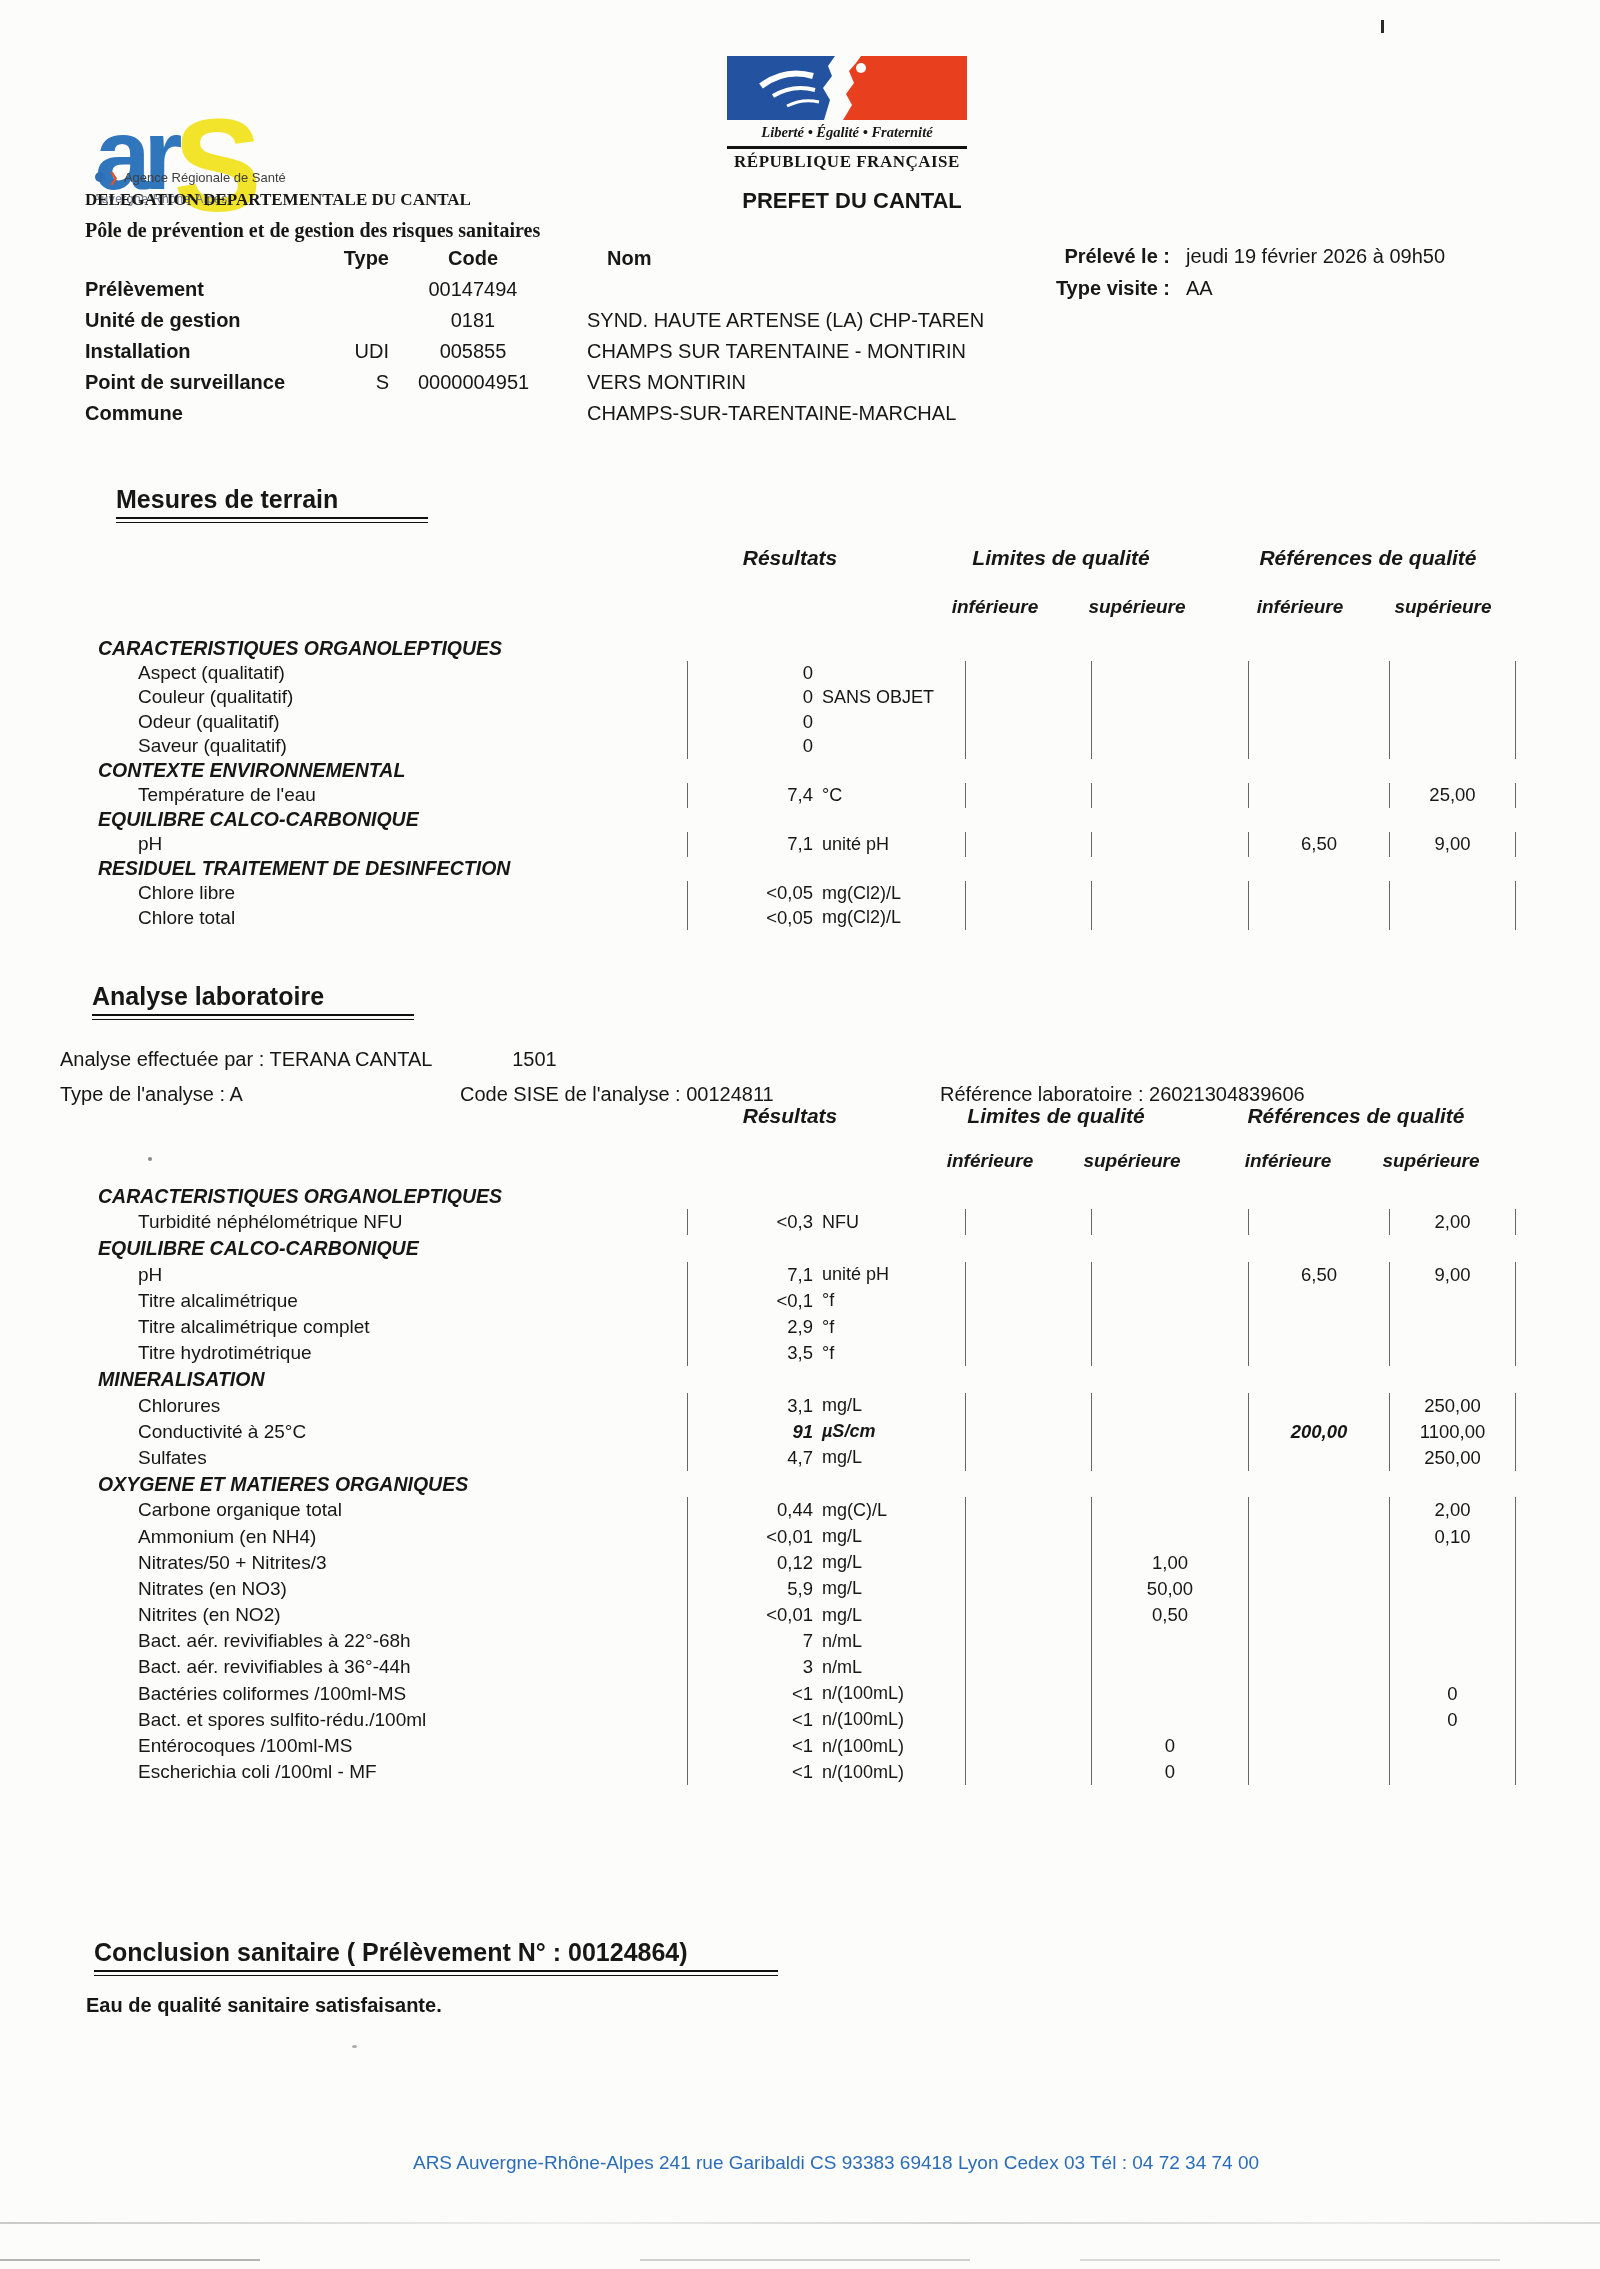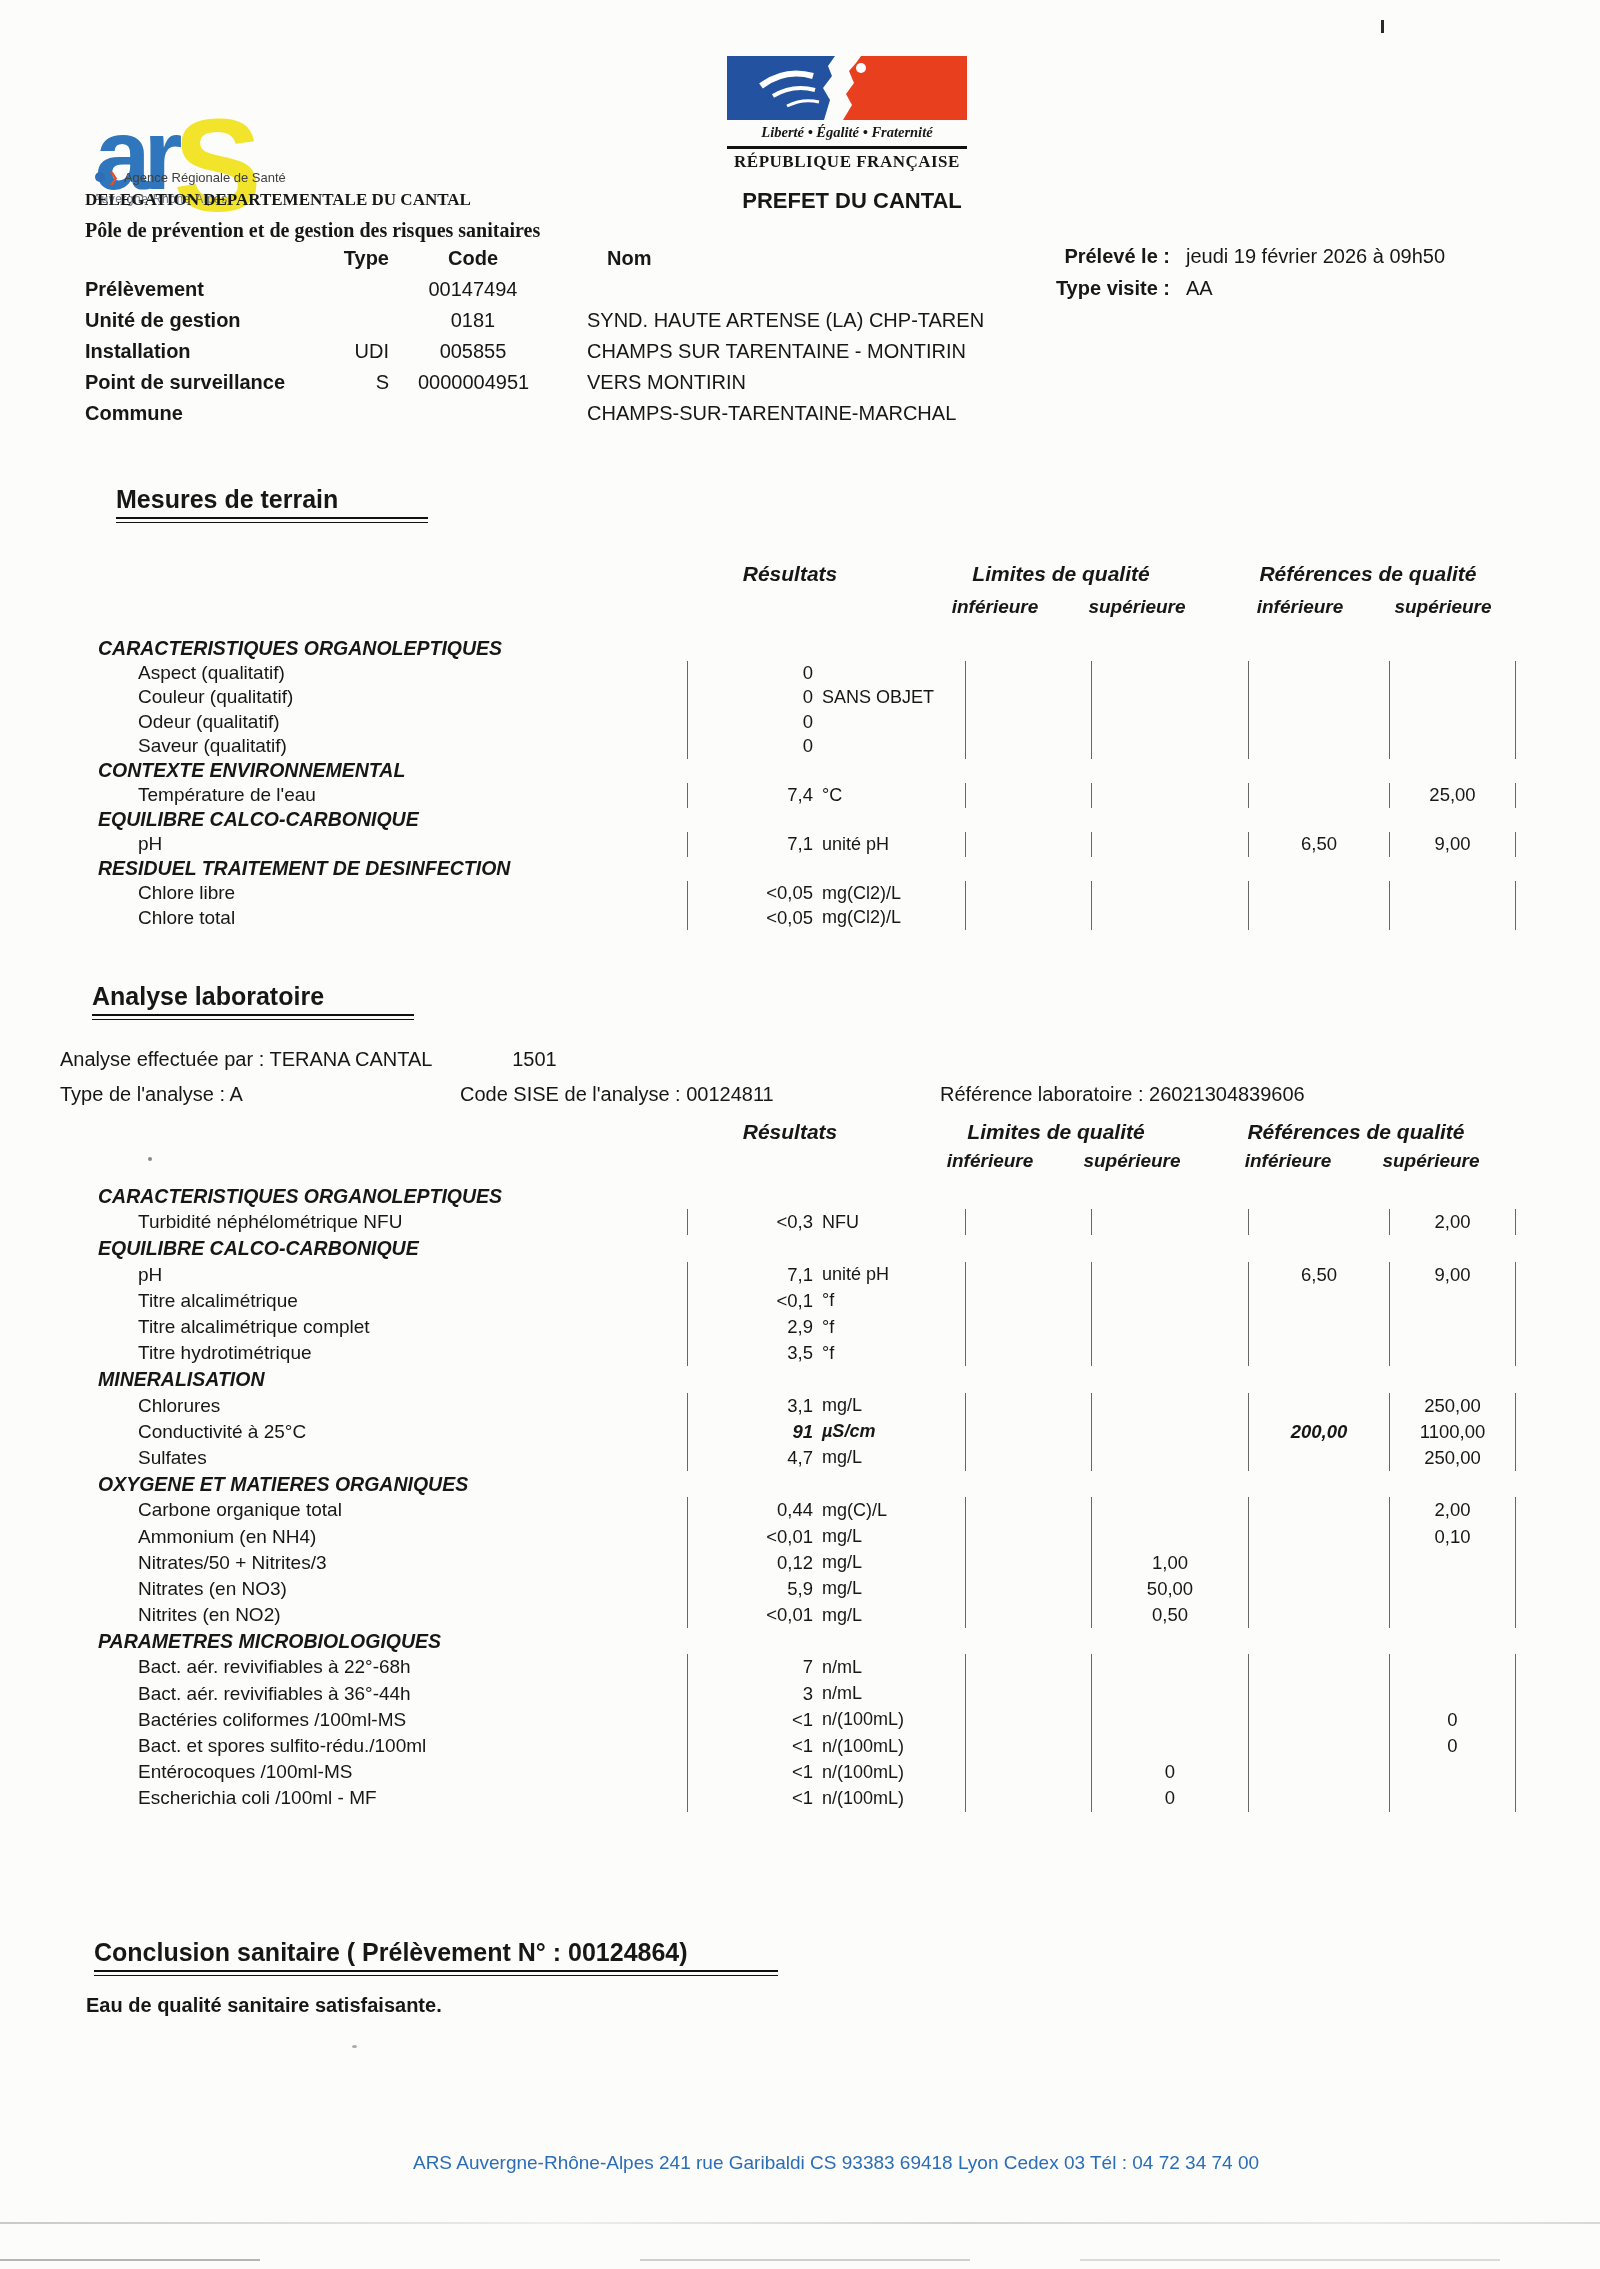--- a/index.html
+++ b/index.html
@@ -42,21 +42,21 @@
   .visit-row{display:flex;height:32px;align-items:center;}
   .visit-lab{width:170px;text-align:right;font-weight:bold;}
   .visit-val{margin-left:16px;}
 
   
   .sec-title{position:absolute;font-size:25px;font-weight:bold;}
   .ul2{display:inline-block;border-bottom:2.5px solid #111;padding:0 90px 3px 0;position:relative;}
   .ul2::after{content:"";position:absolute;left:0;right:0;bottom:-6px;height:1.5px;background:#111;}
 
   
-  .colhead{position:absolute;font-weight:bold;font-style:italic;font-size:21px;text-align:center;margin-top:16px;}
+  .colhead{position:absolute;font-weight:bold;font-style:italic;font-size:21px;text-align:center;}
   .subhead{position:absolute;font-weight:bold;font-style:italic;font-size:19px;text-align:center;}
 
   
   .atable{position:absolute;left:60px;width:1456px;}
   .t-row{display:flex;align-items:center;font-size:19px;}
   .t1 .t-row{height:24.5px;}
   .t2 .t-row{height:26.2px;}
   .t-row .lbl{width:627px;box-sizing:border-box;padding-left:78px;white-space:nowrap;}
   .t-row.section .lbl{padding-left:38px;font-weight:bold;font-style:italic;font-size:19.5px;}
   .t-row .res{width:278px;height:100%;display:flex;align-items:center;box-sizing:border-box;}
@@ -527,31 +527,20 @@
         <div class="lbl">Nitrites (en NO2)</div>
         <div class="res">
           <span class="val">&lt;0,01</span>
           <span class="unit">mg/L</span>
         </div>
         <div class="c1"></div>
         <div class="c2">0,50</div>
         <div class="c3"></div>
         <div class="c4"></div>
       </div>
-      <div class="t-row section">
-        <div class="lbl">PARAMETRES MICROBIOLOGIQUES</div>
-        <div class="res">
-          <span class="val"></span>
-          <span class="unit"></span>
-        </div>
-        <div class="c1"></div>
-        <div class="c2"></div>
-        <div class="c3"></div>
-        <div class="c4"></div>
-      </div>
       <div class="t-row param">
         <div class="lbl">Bact. aér. revivifiables à 22°-68h</div>
         <div class="res">
           <span class="val">7</span>
           <span class="unit">n/mL</span>
         </div>
         <div class="c1"></div>
         <div class="c2"></div>
         <div class="c3"></div>
         <div class="c4"></div>

